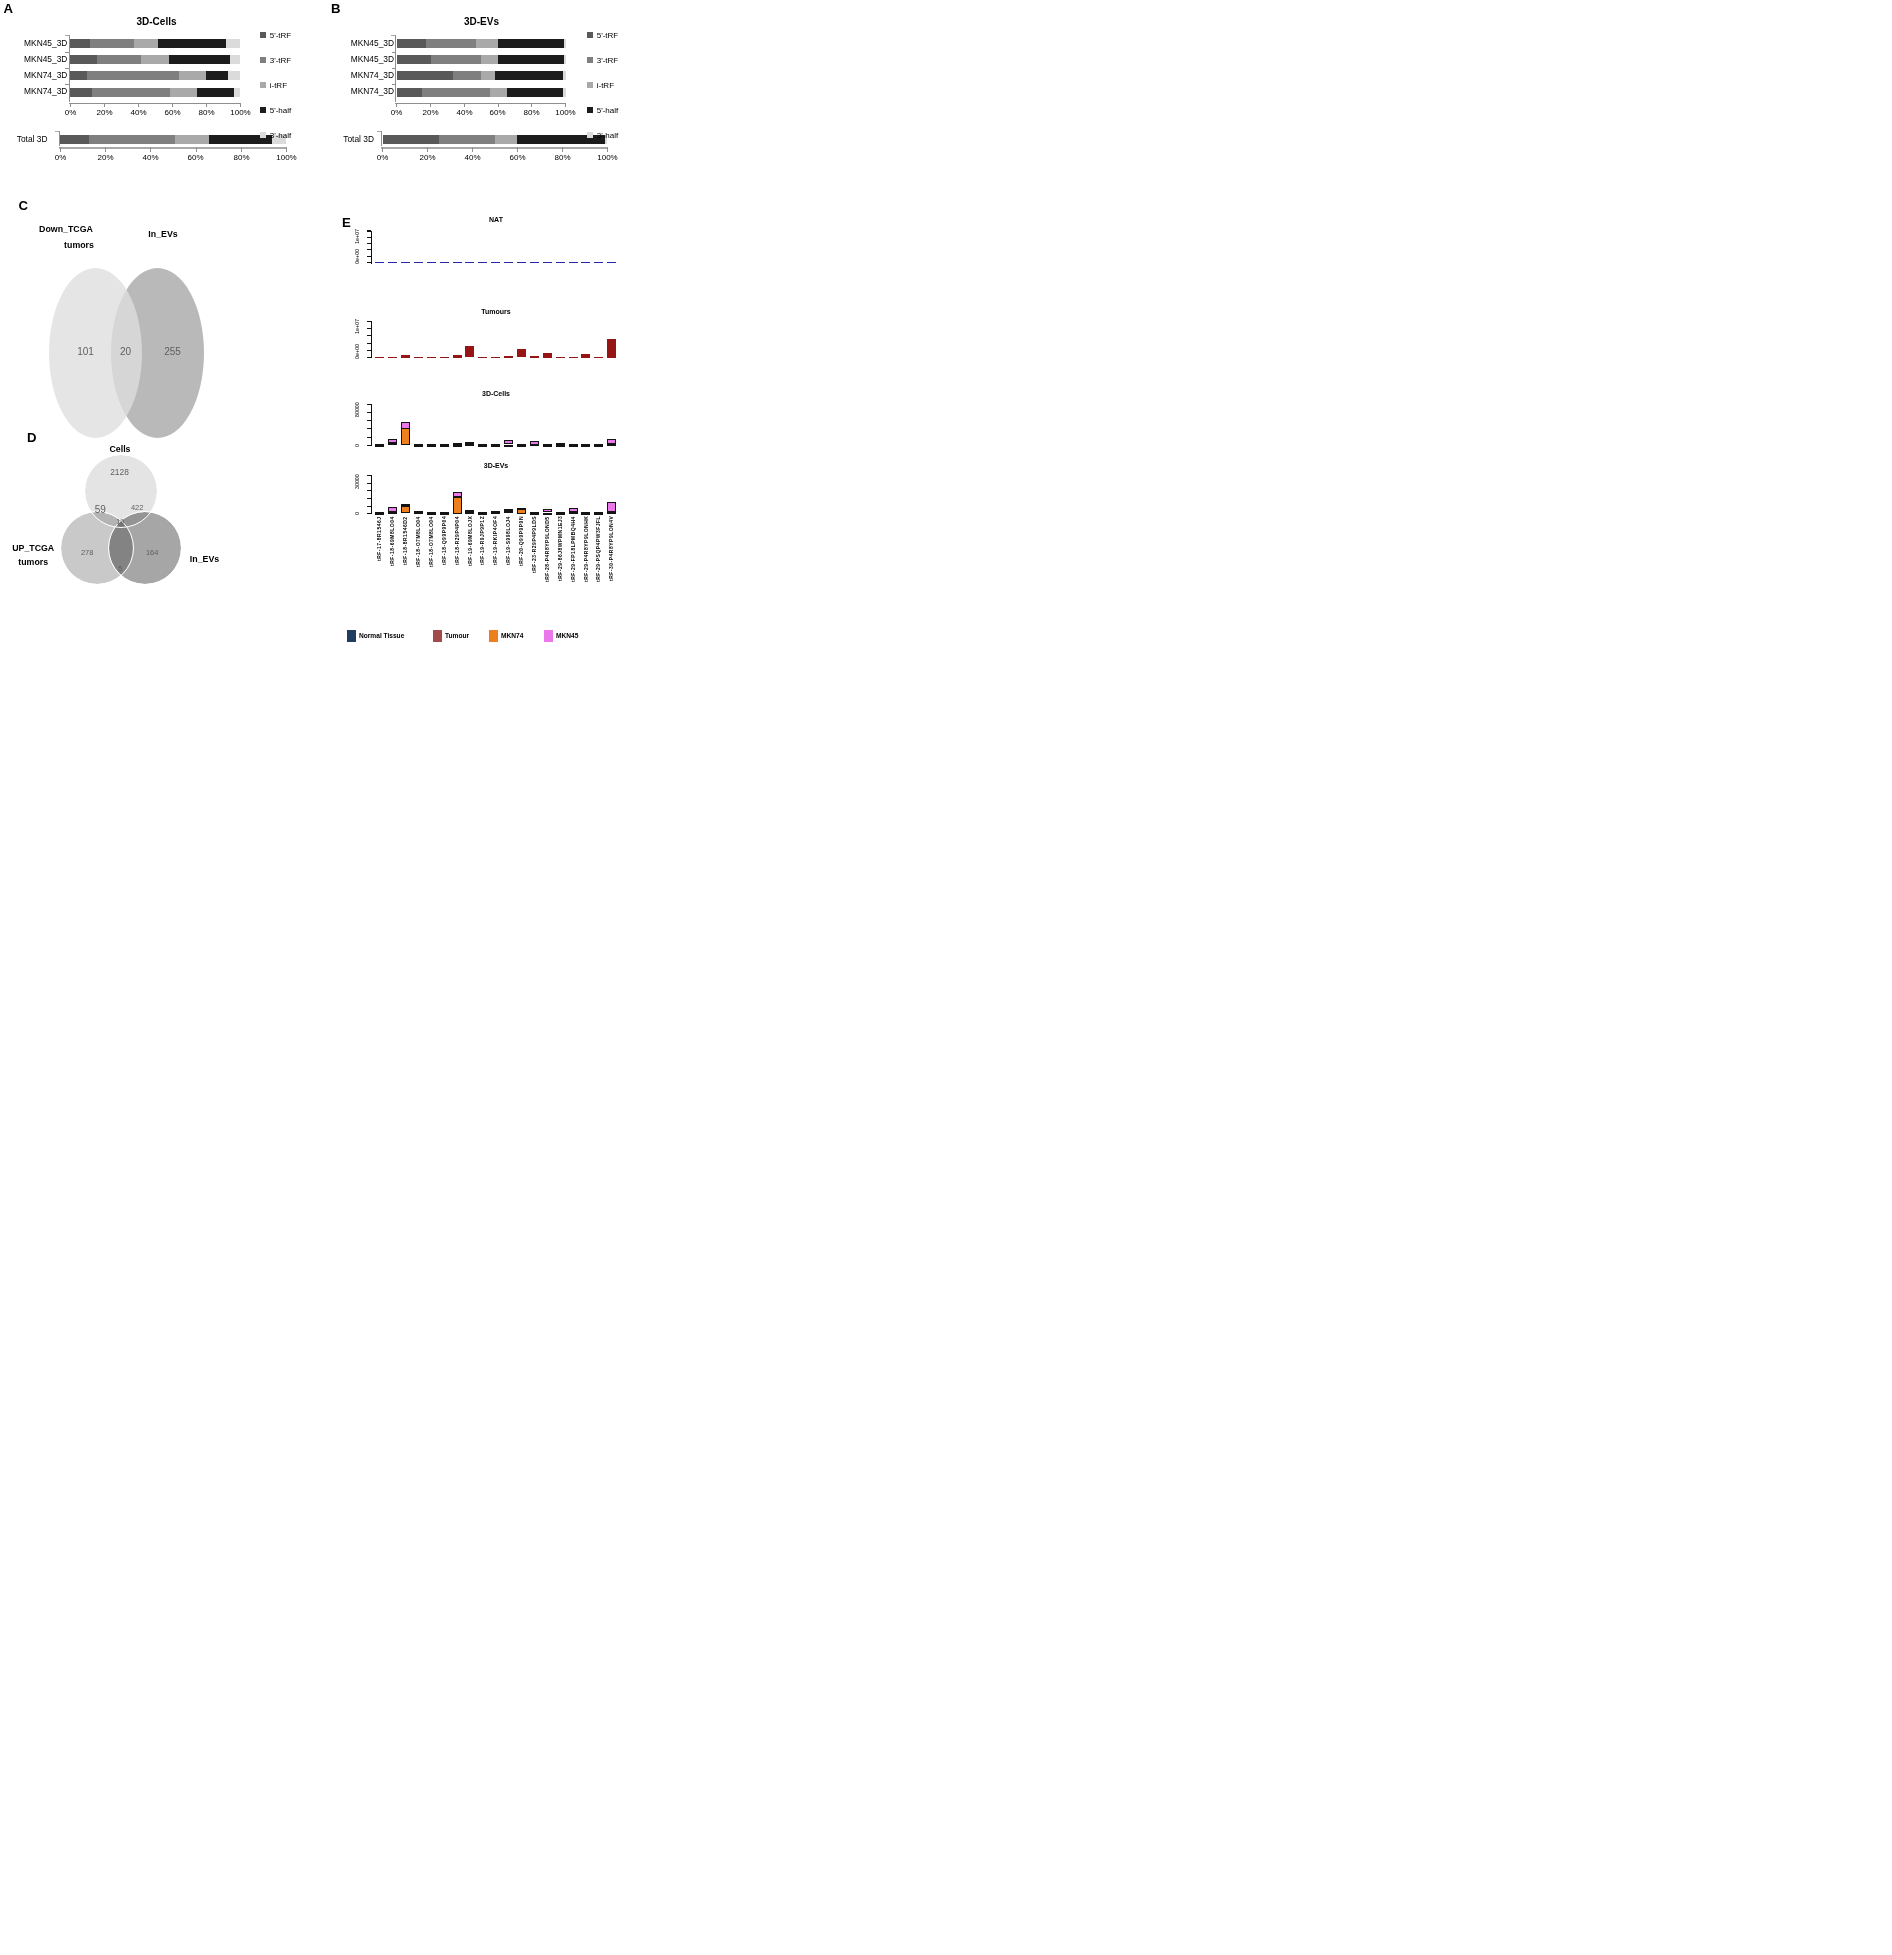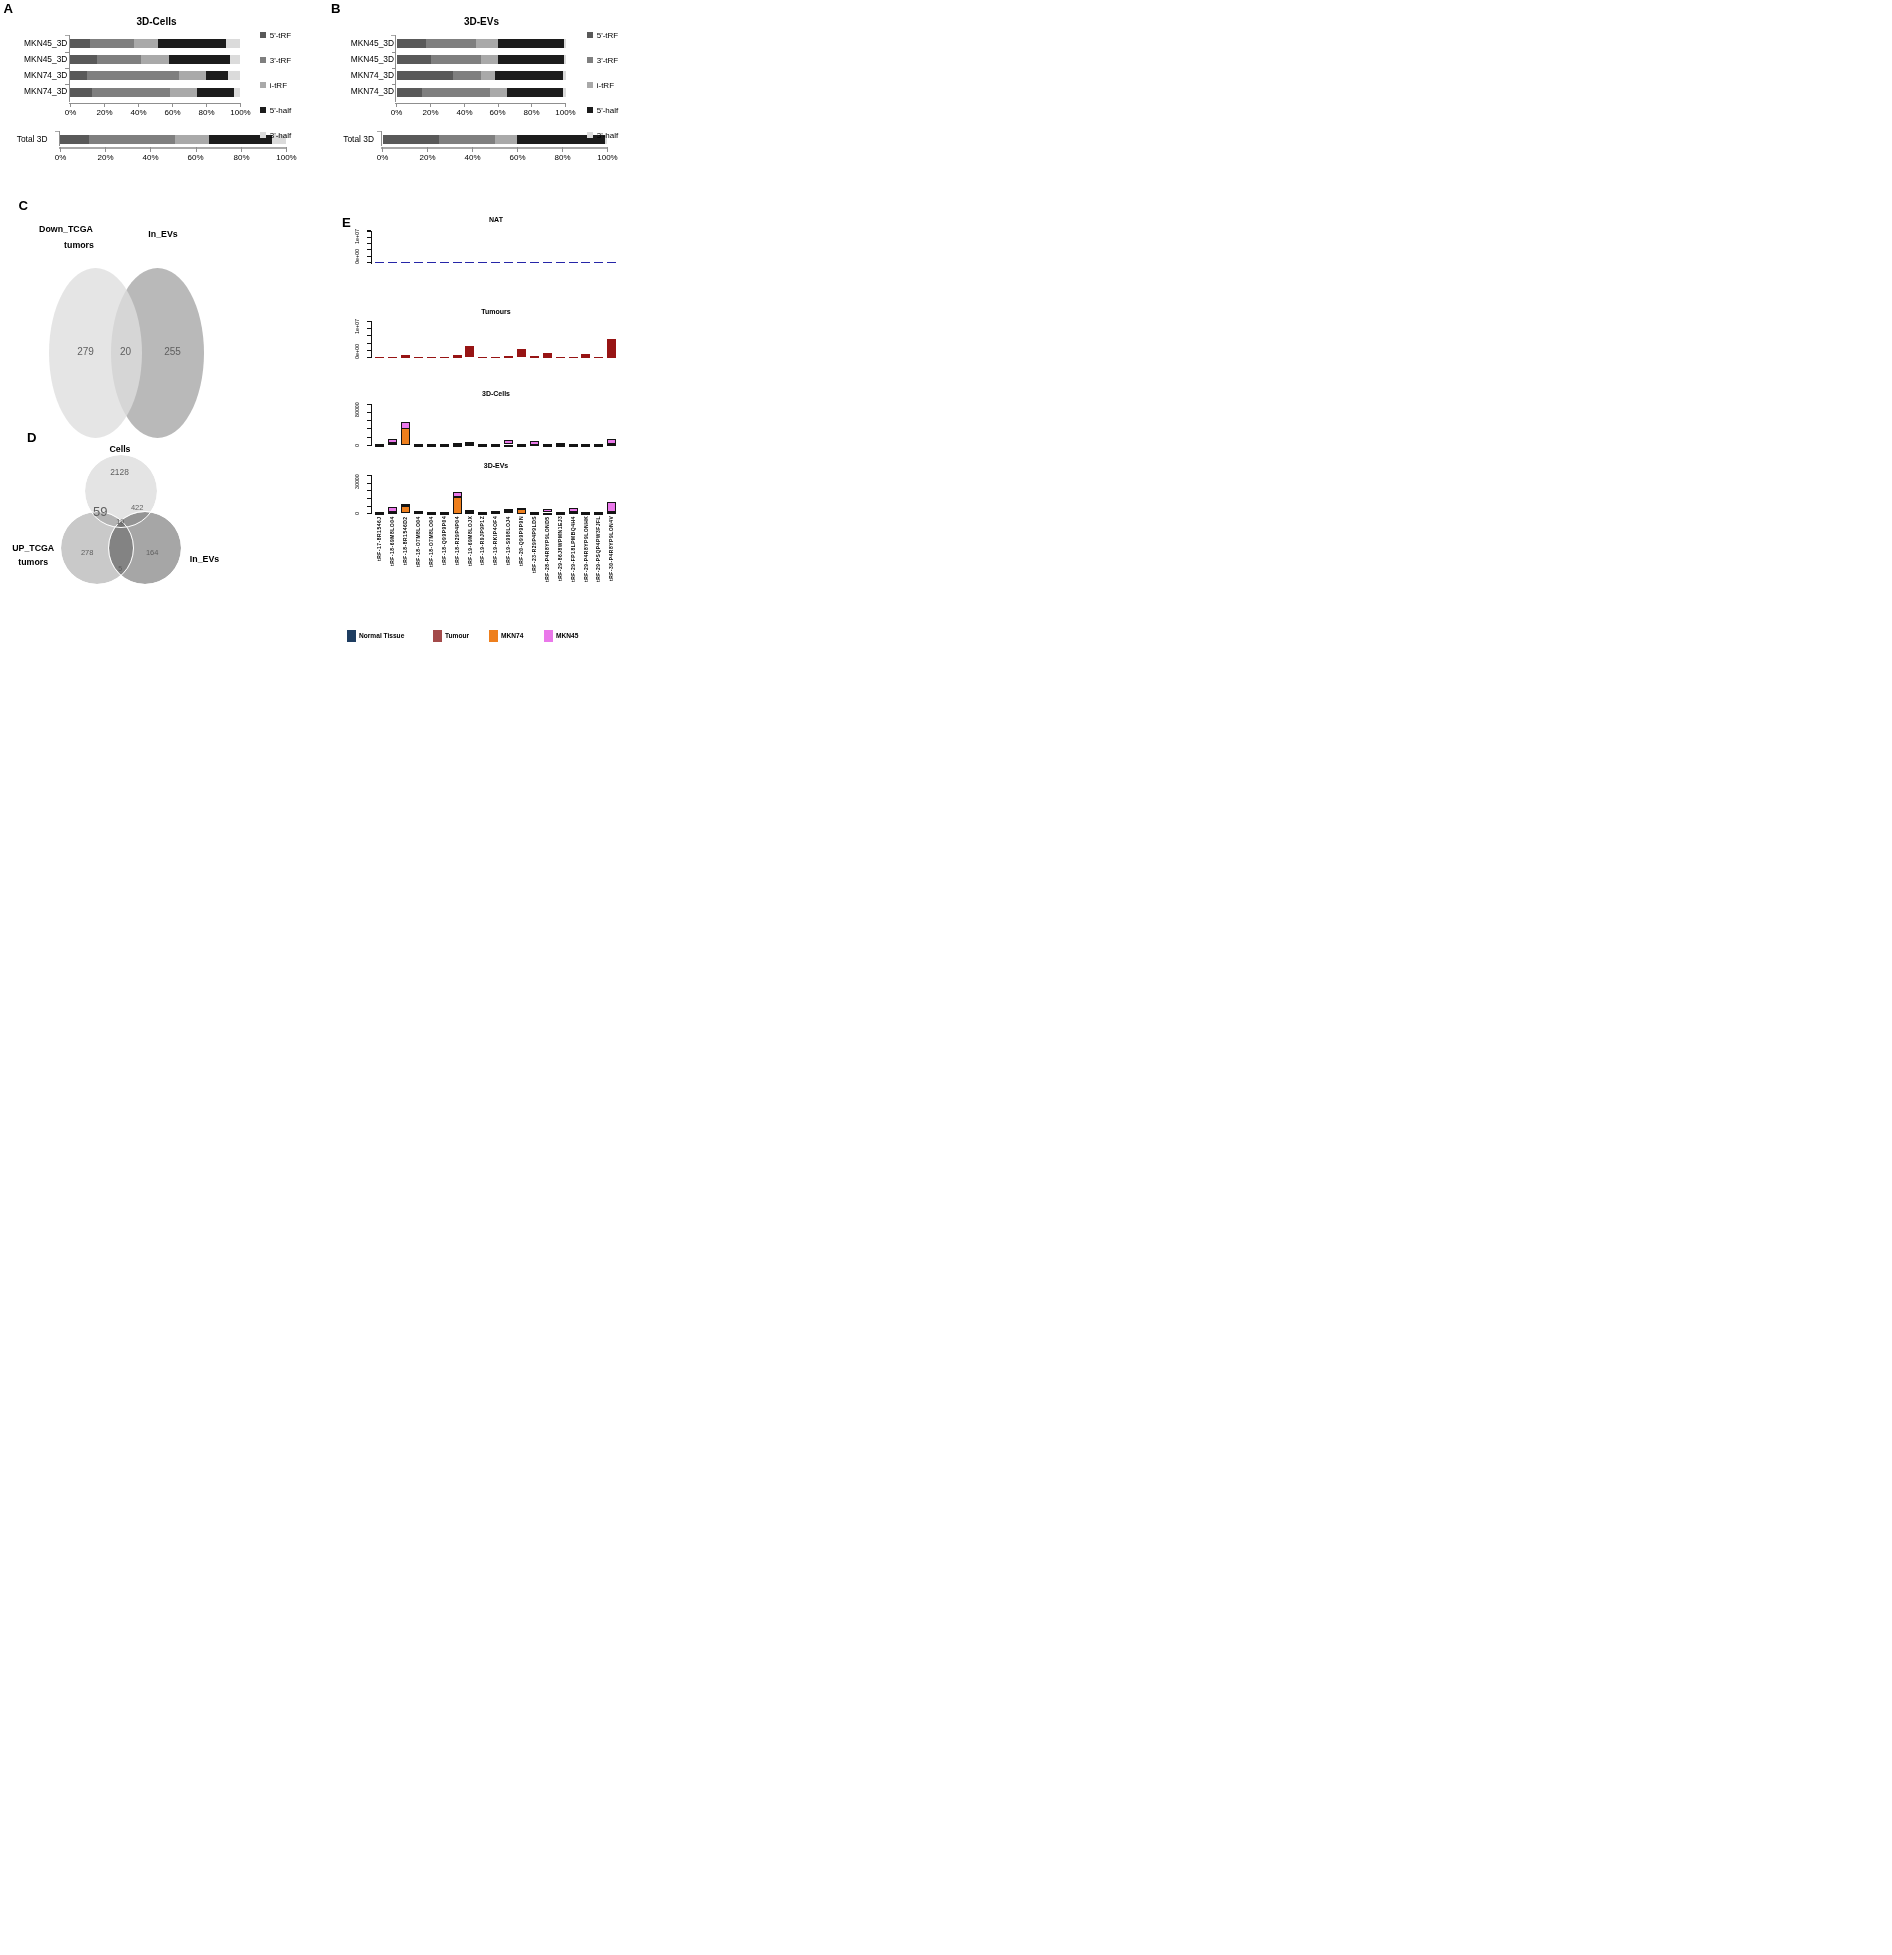--- a/index.html
+++ b/index.html
@@ -228,41 +228,41 @@
       </div>
     </div>
 
   <div class="pletter" style="left:18.5px;top:198px;">C</div>
   <div>
     <div class="vlabel" style="left:22px;top:224px;width:88px;">Down_TCGA</div>
     <div class="vlabel" style="left:35px;top:240px;width:88px;">tumors</div>
     <div class="vlabel" style="left:119px;top:229px;width:88px;">In_EVs</div>
     <div class="venn" style="left:111px;top:268px;width:93px;height:170px;background:#b9b9b9;"></div>
     <div class="venn" style="left:49px;top:268px;width:93px;height:170px;background:#dedede;opacity:0.78;"></div>
-    <div class="venn-num" style="left:68px;top:346px;width:35px;font-size:10px;">279</div>
+    <div class="venn-num" style="left:68px;top:346px;width:35px;font-size:10px;">101</div>
     <div class="venn-num" style="left:109px;top:346px;width:33px;font-size:10px;">20</div>
     <div class="venn-num" style="left:155px;top:346px;width:35px;font-size:10px;">255</div>
   </div>
 
   <div class="pletter" style="left:27px;top:430px;">D</div>
   <div>
     <div class="vlabel" style="left:76px;top:444px;width:88px;">Cells</div>
     <div class="vlabel" style="left:2.2px;top:543px;width:62px;">UP_TCGA</div>
     <div class="vlabel" style="left:2.2px;top:557px;width:62px;">tumors</div>
     <div class="vlabel" style="left:178px;top:554px;width:53px;">In_EVs</div>
 
     <div class="vennD" style="left:85px;top:455px;width:72px;height:72px;background:#e4e4e4;"></div>
     <div class="vennD" style="left:61px;top:512px;width:72px;height:72px;background:#c9c9c9;"></div>
     <div class="vennD" style="left:109px;top:512px;width:72px;height:72px;background:#a6a6a6;"></div>
     <div class="vennD-ring" style="left:84px;top:454px;width:72px;height:72px;"></div>
     <div class="vennD-ring" style="left:60px;top:511px;width:72px;height:72px;"></div>
     <div class="vennD-ring" style="left:108px;top:511px;width:72px;height:72px;"></div>
 
     <div class="venn-num" style="left:102px;top:467px;width:35px;font-size:8.4px;">2128</div>
-    <div class="venn-num" style="left:87px;top:504px;width:26.4px;font-size:13px;">59</div>
+    <div class="venn-num" style="left:87px;top:504px;width:26.4px;font-size:10px;">59</div>
     <div class="venn-num" style="left:124px;top:503px;width:26.4px;font-size:7.5px;">422</div>
     <div class="venn-num" style="left:107px;top:518px;width:26.4px;font-size:7px;">19</div>
     <div class="venn-num" style="left:74px;top:548px;width:26.4px;font-size:7.5px;">278</div>
     <div class="venn-num" style="left:139px;top:548px;width:26.4px;font-size:7.5px;">164</div>
     <div class="venn-num" style="left:107px;top:565px;width:26.4px;font-size:7px;">5</div>
   </div>
 
   <div id="panelE" class="abs" style="left:339px;top:211px;width:292px;height:440px;">
     <div class="pletter" style="left:3.1px;top:3.5px;">E</div>
 

